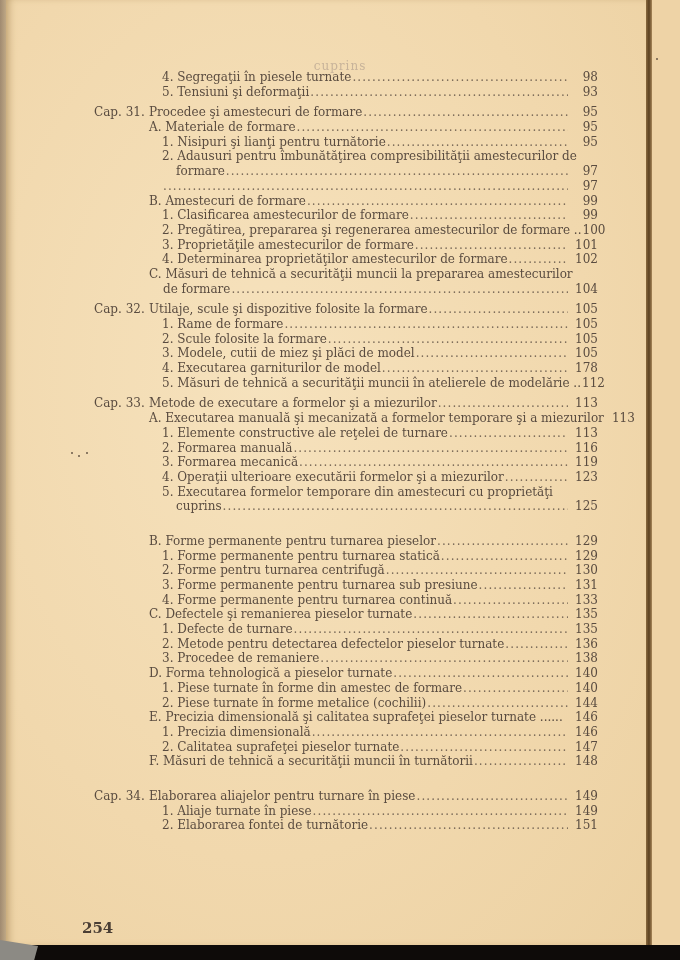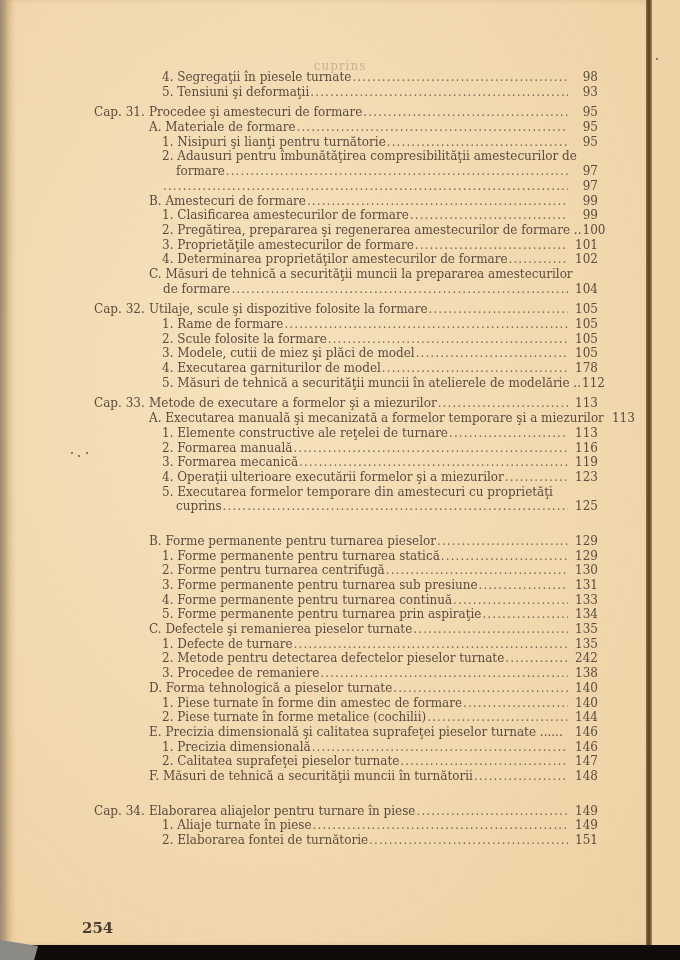--- a/index.html
+++ b/index.html
@@ -305,45 +305,38 @@
       </div>
     </div>
     <div>
       <div class="row ind-2">
         <span class="title">4. Forme permanente pentru turnarea continuă</span>
         <span class="dots"></span>
         <span class="num">133</span>
       </div>
     </div>
     <div>
-      <div class="row ind-2">
-        <span class="title">5. Forme permanente pentru turnarea prin aspiraţie</span>
-        <span class="dots"></span>
-        <span class="num">134</span>
-      </div>
-    </div>
-    <div>
       <div class="row ind-1">
         <span class="title">C. Defectele şi remanierea pieselor turnate</span>
         <span class="dots"></span>
         <span class="num">135</span>
       </div>
     </div>
     <div>
       <div class="row ind-2">
         <span class="title">1. Defecte de turnare</span>
         <span class="dots"></span>
         <span class="num">135</span>
       </div>
     </div>
     <div>
       <div class="row ind-2">
         <span class="title">2. Metode pentru detectarea defectelor pieselor turnate</span>
         <span class="dots"></span>
-        <span class="num">242</span>
+        <span class="num">136</span>
       </div>
     </div>
     <div>
       <div class="row ind-2">
         <span class="title">3. Procedee de remaniere</span>
         <span class="dots"></span>
         <span class="num">138</span>
       </div>
     </div>
     <div>

